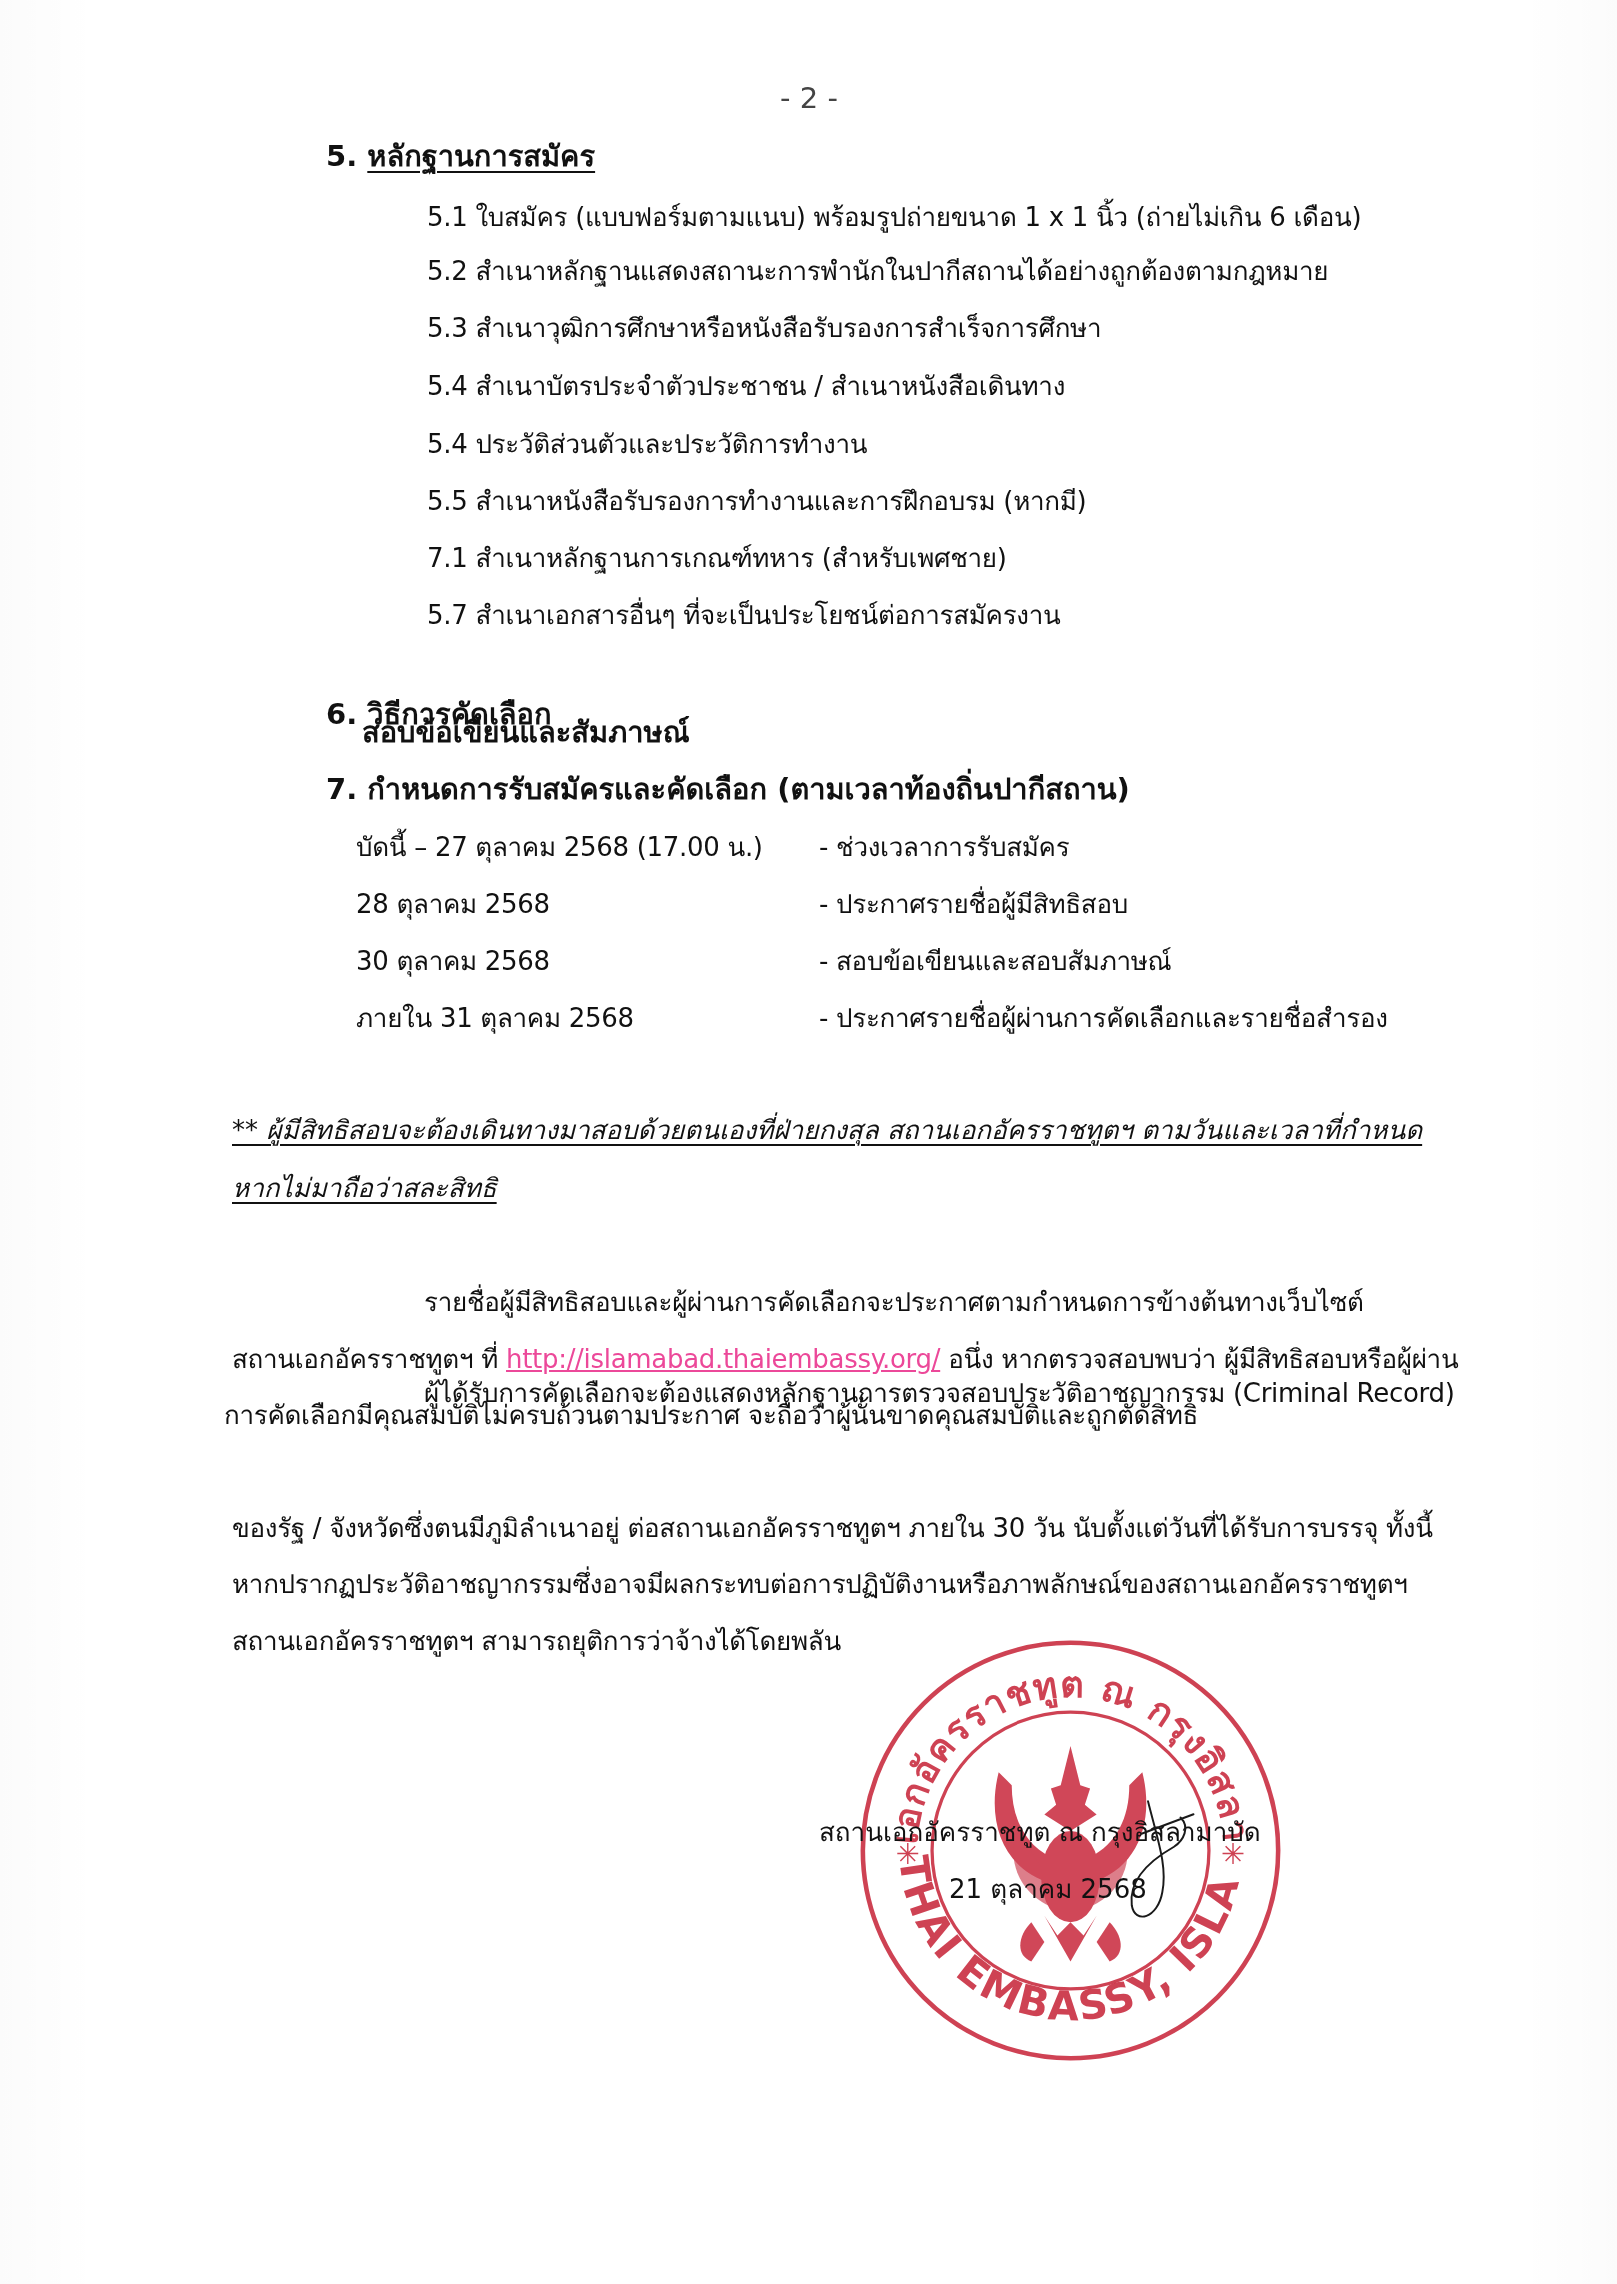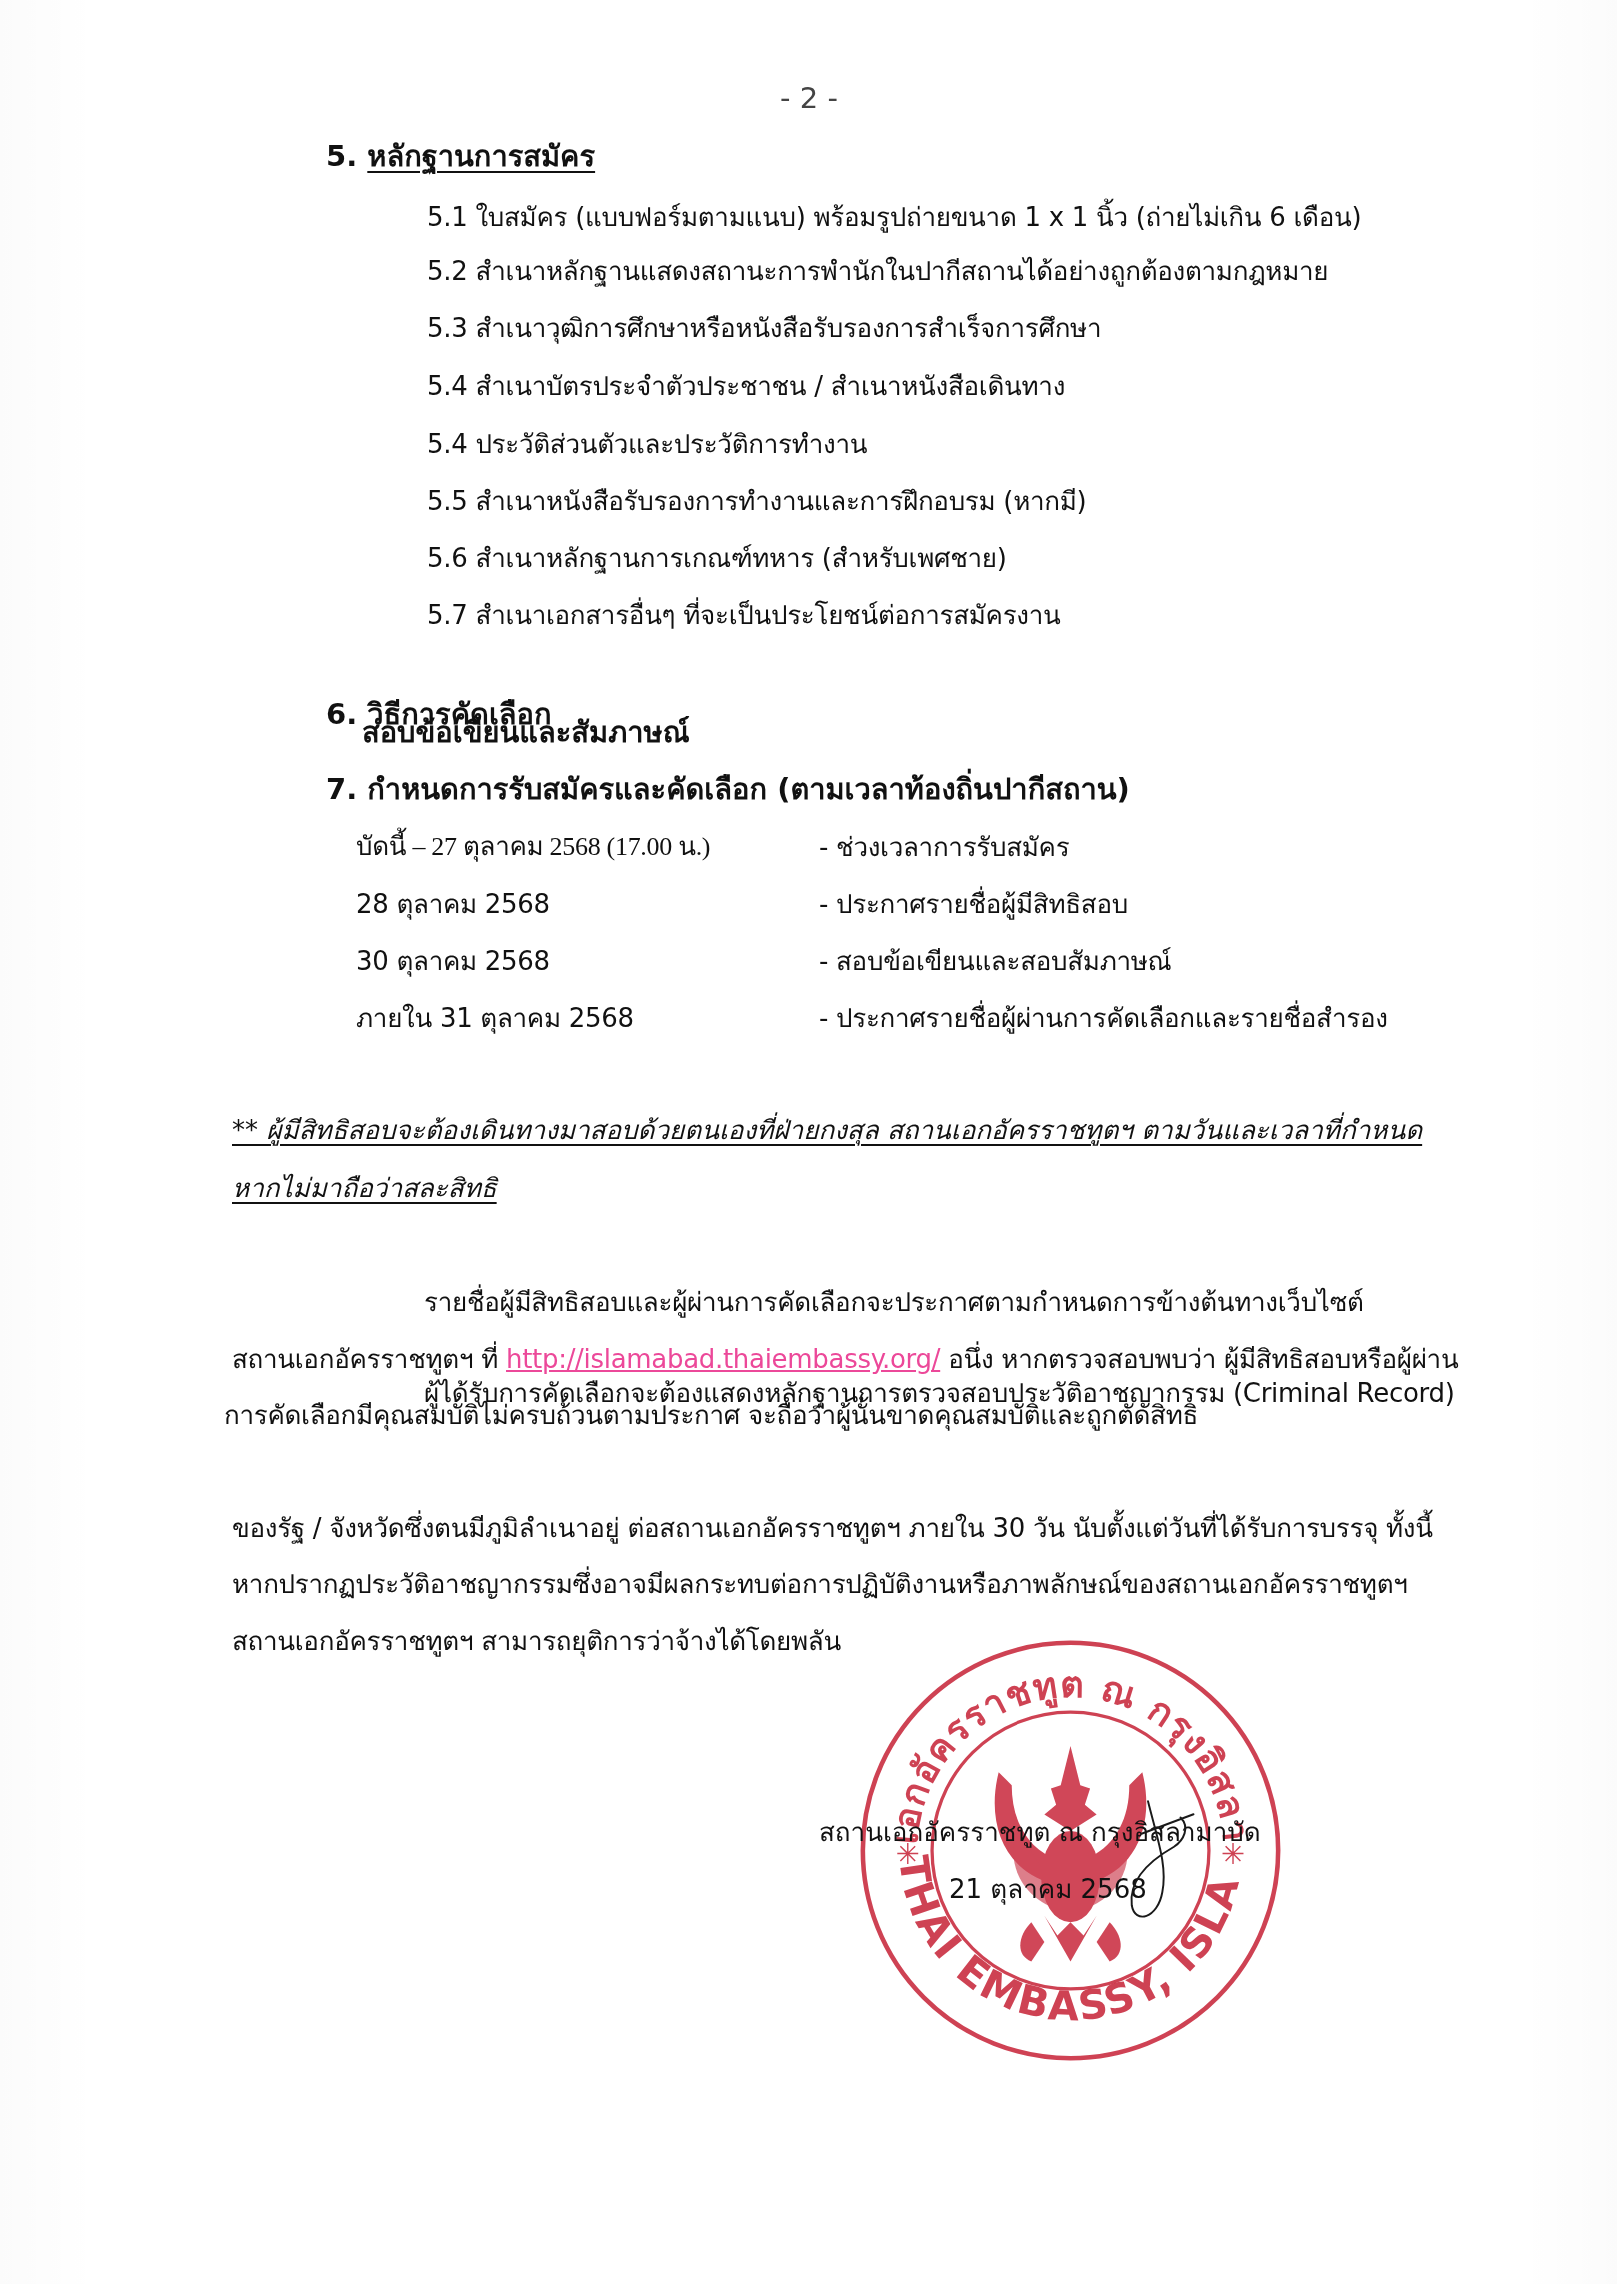--- a/index.html
+++ b/index.html
@@ -34,30 +34,30 @@
 <div class="abs heading" style="left:326px; top:142px;">
   <span>5.</span>
   <span class="u">หลักฐานการสมัคร</span>
 </div>
 <div class="abs body-text" style="left:427px; top:204px;">5.1 ใบสมัคร (แบบฟอร์มตามแนบ) พร้อมรูปถ่ายขนาด 1 x 1 นิ้ว (ถ่ายไม่เกิน 6 เดือน)</div>
 <div class="abs body-text" style="left:427px; top:258px;">5.2 สำเนาหลักฐานแสดงสถานะการพำนักในปากีสถานได้อย่างถูกต้องตามกฎหมาย</div>
 <div class="abs body-text" style="left:427px; top:315px;">5.3 สำเนาวุฒิการศึกษาหรือหนังสือรับรองการสำเร็จการศึกษา</div>
 <div class="abs body-text" style="left:427px; top:373px;">5.4 สำเนาบัตรประจำตัวประชาชน / สำเนาหนังสือเดินทาง</div>
 <div class="abs body-text" style="left:427px; top:431px;">5.4 ประวัติส่วนตัวและประวัติการทำงาน</div>
 <div class="abs body-text" style="left:427px; top:488px;">5.5 สำเนาหนังสือรับรองการทำงานและการฝึกอบรม (หากมี)</div>
-<div class="abs body-text" style="left:427px; top:545px;">5.6 สำเนาหลักฐานการเกณฑ์ทหาร (สำหรับเพศชาย)</div>
+<div class="abs body-text" style="left:427px; top:545px;">7.1 สำเนาหลักฐานการเกณฑ์ทหาร (สำหรับเพศชาย)</div>
 <div class="abs body-text" style="left:427px; top:602px;">5.7 สำเนาเอกสารอื่นๆ ที่จะเป็นประโยชน์ต่อการสมัครงาน</div>
 
 <div class="abs heading" style="left:326px; top:700px;">6. วิธีการคัดเลือก</div>
 <div class="abs heading" style="left:362px; top:718px; font-weight:bold;text-align:center;">สอบข้อเขียนและสัมภาษณ์</div>
 
 <div class="abs heading" style="left:326px; top:775px;">7. กำหนดการรับสมัครและคัดเลือก (ตามเวลาท้องถิ่นปากีสถาน)</div>
 
 <div>
-  <div class="abs body-text" style="left:356px; top:834px;font-family:Liberation Serif, serif;">บัดนี้ – 27 ตุลาคม 2568 (17.00 น.)</div>
+  <div class="abs body-text" style="left:356px; top:834px;">บัดนี้ – 27 ตุลาคม 2568 (17.00 น.)</div>
   <div class="abs body-text" style="left:819px; top:834px;">- ช่วงเวลาการรับสมัคร</div>
 
   <div class="abs body-text" style="left:356px; top:891px;">28 ตุลาคม 2568</div>
   <div class="abs body-text" style="left:819px; top:891px;">- ประกาศรายชื่อผู้มีสิทธิสอบ</div>
 
   <div class="abs body-text" style="left:356px; top:948px;">30 ตุลาคม 2568</div>
   <div class="abs body-text" style="left:819px; top:948px;">- สอบข้อเขียนและสอบสัมภาษณ์</div>
 
   <div class="abs body-text" style="left:356px; top:1005px;">ภายใน 31 ตุลาคม 2568</div>
   <div class="abs body-text" style="left:819px; top:1005px;">- ประกาศรายชื่อผู้ผ่านการคัดเลือกและรายชื่อสำรอง</div>

